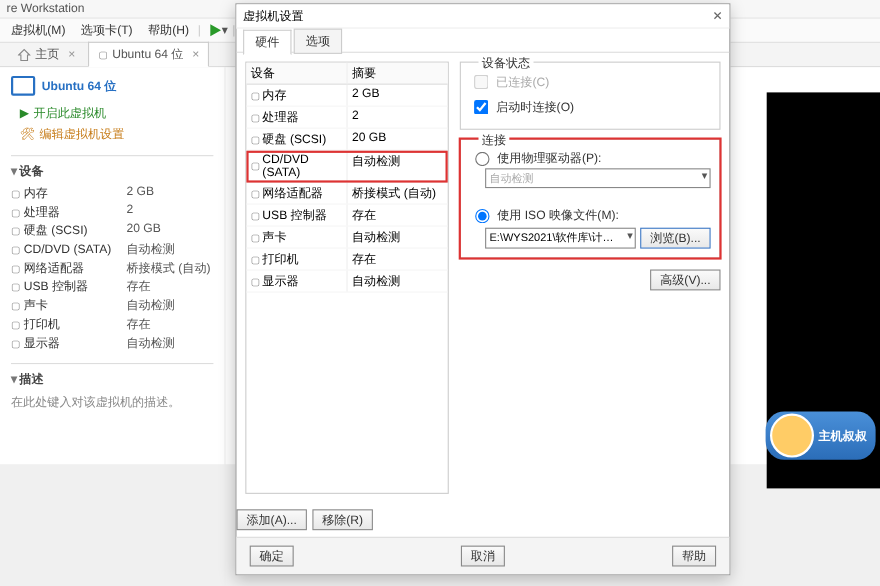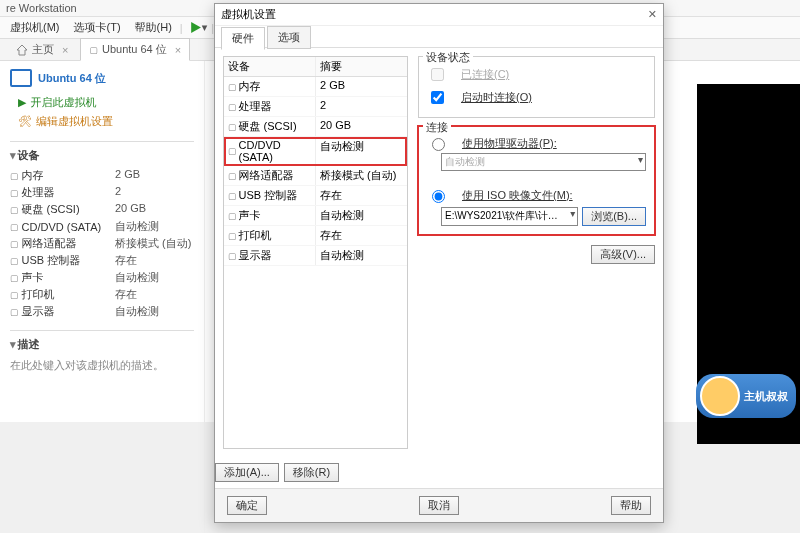--- a/index.html
+++ b/index.html
@@ -38,22 +38,22 @@
 .dialog-body { flex: 1; display: flex; padding: 8px; gap: 10px; }
 .hw-list { width: 185px; border: 1px solid #ccc; background: #fff; }
 .hw-head { display: flex; background: #fafafa; border-bottom: 1px solid #ddd; }
 .hw-head div, .hw-row div { padding: 2px 4px; }
 .hw-col1 { width: 92px; border-right: 1px solid #eee; display: flex; align-items: center; gap: 2px; }
 .hw-col2 { flex: 1; }
 .hw-row { display: flex; border-bottom: 1px solid #f5f5f5; }
 .hw-row.highlight { outline: 2px solid #d33; outline-offset: -2px; }
 .hw-right { flex: 1; display: flex; flex-direction: column; gap: 8px; }
 .groupbox { border: 1px solid #ccc; padding: 6px 8px 8px; position: relative; }
-.group-title { position: absolute; top: -7px; left: 4px; background: #fff; padding: 0 3px; color: #333; }
-.checkbox-row, .radio-row { display: flex; align-items: center; gap: 14px; padding: 2px 0; color: #333; text-decoration: underline; }
+.group-title { position: absolute; top: -7px; left: 16px; background: #fff; padding: 0 3px; color: #333; }
+.checkbox-row, .radio-row { display: flex; align-items: center; gap: 4px; padding: 2px 0; color: #333; }
 .disabled { color: #aaa; }
 .conn-box.highlight { outline: 2px solid #d33; outline-offset: -1px; }
 .iso-row { display: flex; gap: 4px; margin-top: 2px; padding-left: 14px; }
 .combo { flex: 1; border: 1px solid #888; padding: 1px 14px 1px 3px; background: #fff; position: relative; white-space: nowrap; overflow: hidden; text-overflow: ellipsis; font-size: 10px; }
 .combo::after { content: "▾"; position: absolute; right: 2px; top: 0; color: #555; }
 .btn { border: 1px solid #888; background: linear-gradient(#fafafa,#e8e8e8); padding: 1px 8px; color: #333; }
 .btn.focus { border: 1px solid #3a76c4; }
 .adv-row { display: flex; justify-content: flex-end; margin-top: 2px; }
 .dialog-mid-btns { display: flex; gap: 5px; padding: 6px 0; }
 .dialog-bottom { height: 34px; display: flex; justify-content: space-between; align-items: center; gap: 6px; padding: 0 12px; border-top: 1px solid #ddd; background: #f4f4f4; }

